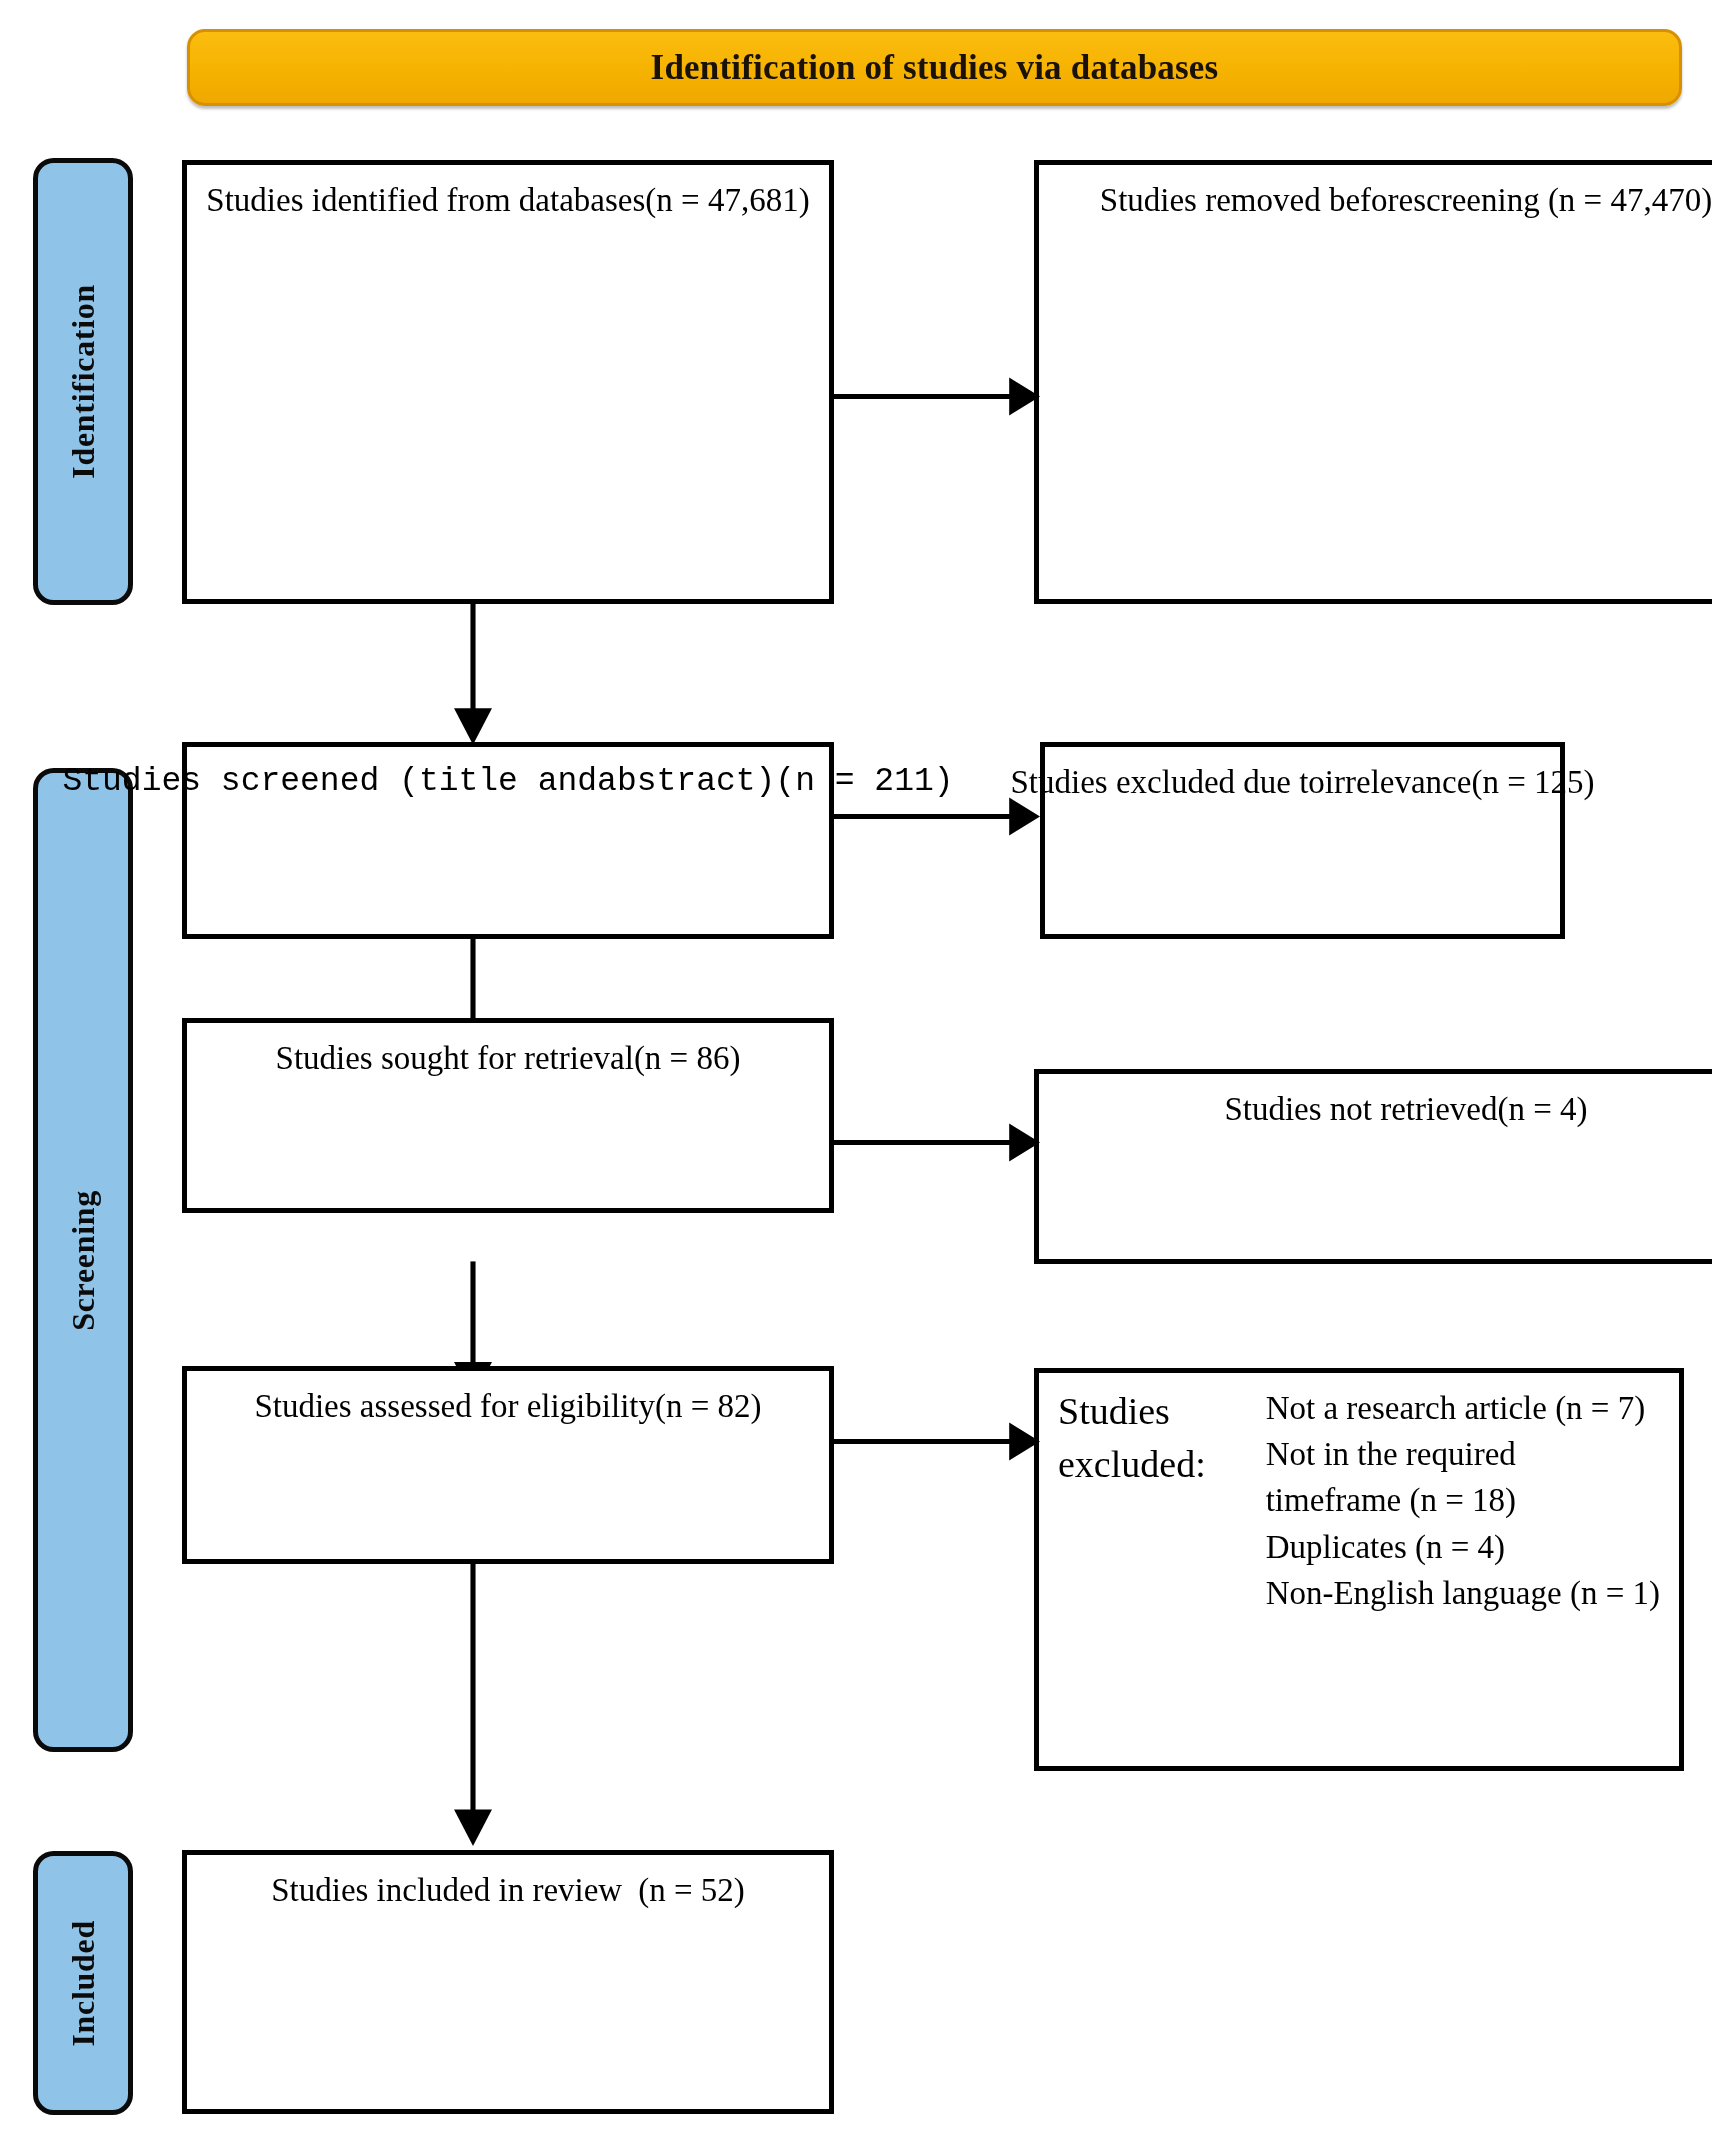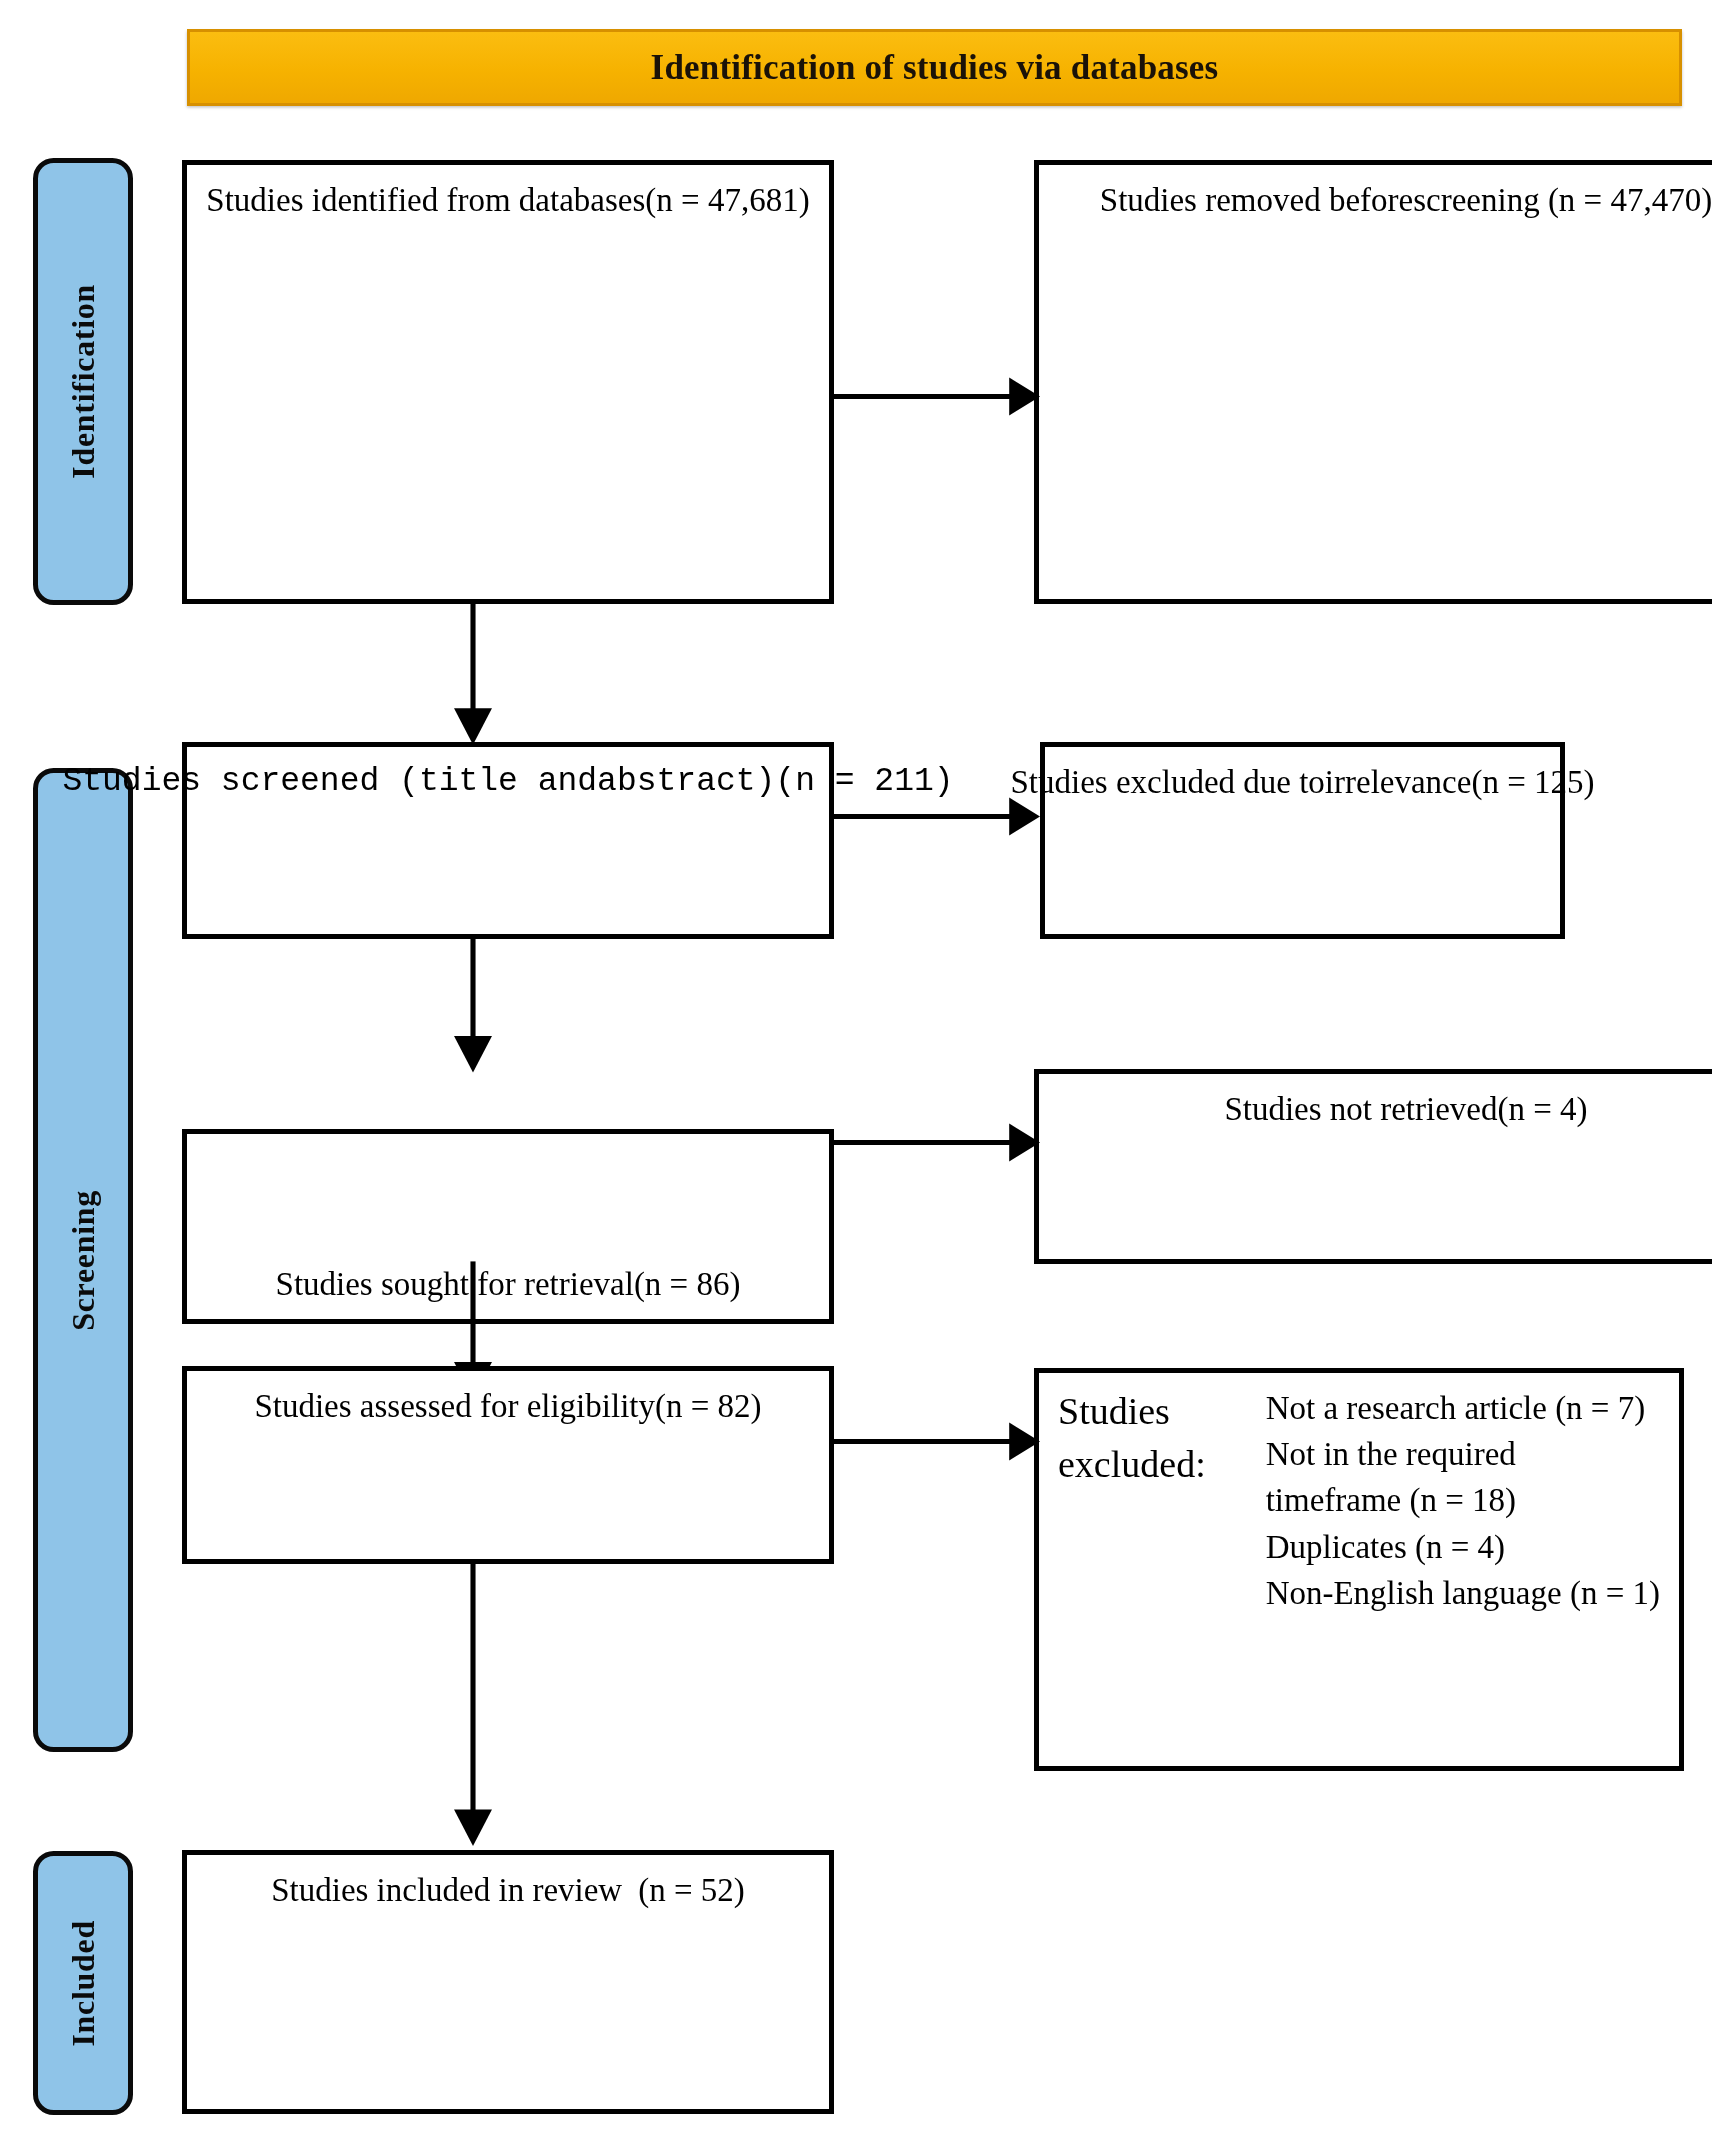--- a/index.html
+++ b/index.html
@@ -17,21 +17,21 @@
     overflow:hidden;
   }
 
   
   .banner{
     position:absolute;
     left:187px; top:29px;
     width:1495px; height:77px;
     background:linear-gradient(180deg,#FBBD10 0%,#F6B200 55%,#EFA800 100%);
     border:3.7px solid #D79000;
-    border-radius:0;
+    border-radius:18px;
     box-sizing:border-box;
     display:flex; align-items:center; justify-content:center;
     box-shadow:0 2.2px 2.9px rgba(0,0,0,0.25);
   }
   .banner-text{
     font-size:35px;
     font-weight:bold;
     color:#1a1208;
     letter-spacing:0.2px;
     white-space:nowrap;
@@ -73,21 +73,21 @@
   }
   .box .line{
     font-size:33px;
     line-height:1.40;
     white-space:nowrap;
   }
 
   
   #box-identified   { left:182px;  top:160px;  width:652px;  height:444px; }
   #box-screened     { left:182px;  top:742px; width:652px;  height:197px;font-family:Liberation Mono, monospace; }
-  #box-sought       { left:182px;  top:1129px; width:652px;  height:195px;align-items:flex-end; }
+  #box-sought       { left:182px;  top:1018px; width:652px;  height:195px; }
   #box-eligibility  { left:182px;  top:1366px; width:652px;  height:198px; }
   #box-included     { left:182px;  top:1850px; width:652px;  height:264px;gap:16px; }
 
   
   #box-removed      { left:1034px; top:160px;  width:744px;  height:444px; }
   #box-excluded-irr { left:1040px; top:742px; width:525px;  height:197px; }
   #box-notretrieved { left:1034px; top:1069px; width:744px;  height:195px; }
   #box-excluded-list{ left:1034px; top:1368px; width:650px;  height:403px; }
 
   

